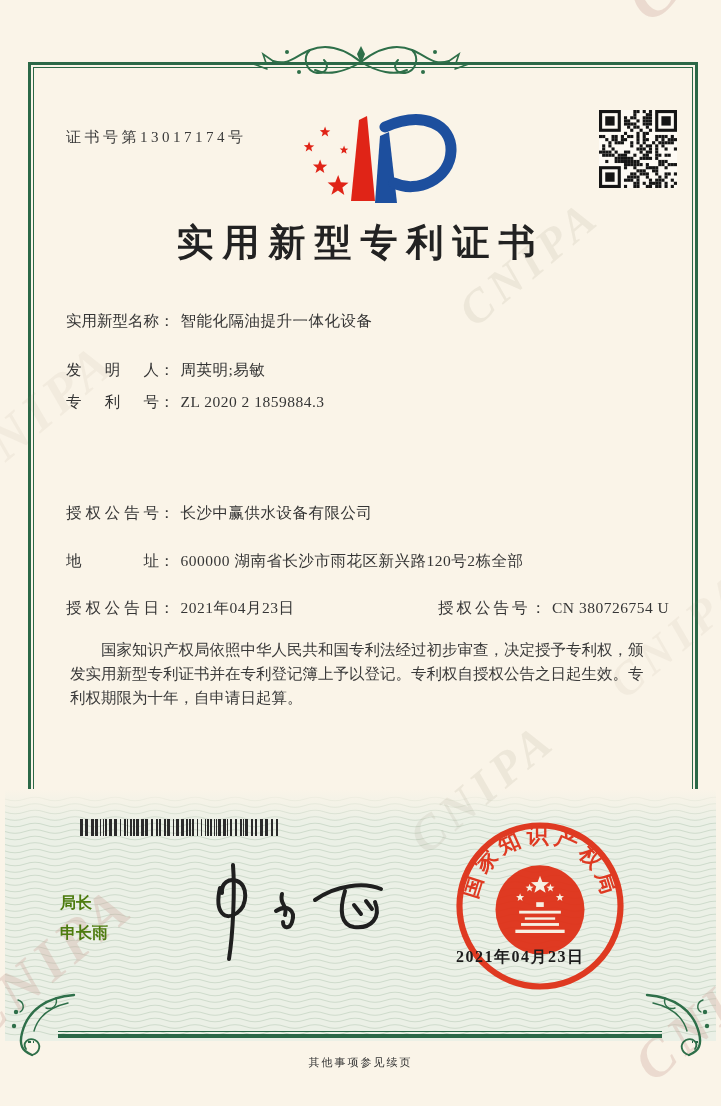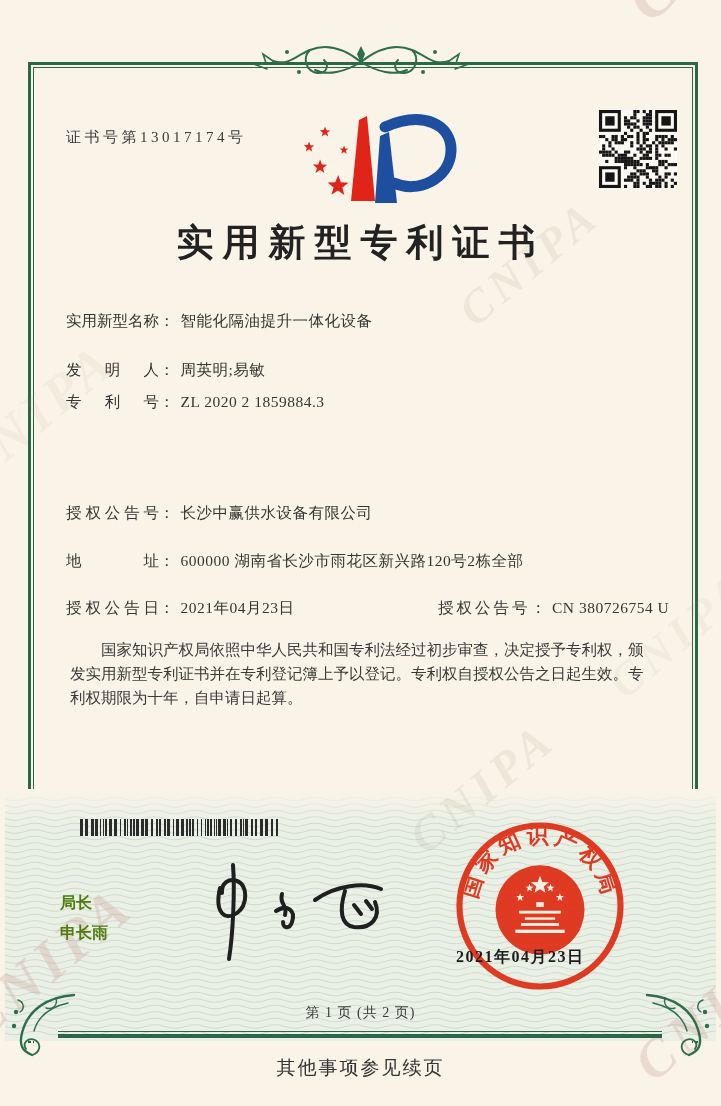--- a/index.html
+++ b/index.html
@@ -47,21 +47,21 @@
   
   .barcode{position:absolute;left:80px;top:819px;z-index:6;}
   .director{position:absolute;left:60px;top:888px;z-index:6;font-family:"Liberation Sans","DejaVu Sans",sans-serif;
             font-weight:600;font-size:16px;color:#4d7c0f;line-height:30px;}
   .signature{position:absolute;left:196px;top:858px;z-index:7;}
   .seal{position:absolute;left:450px;top:816px;z-index:6;}
   .seal-date{position:absolute;left:456px;top:947px;font-size:16px;font-weight:bold;
              letter-spacing:1.5px;color:#1c1c1c;z-index:8;}
   .page-info{position:absolute;left:0;top:1004px;width:100%;text-align:center;font-size:14px;
              letter-spacing:1px;color:#3a3a3a;z-index:6;}
-  .footer-note{position:absolute;left:0;top:1055px;width:100%;text-align:center;font-size:19px;
+  .footer-note{position:absolute;left:0;top:1055px;width:100%;text-align:center;font-size:11px;
              color:#333;z-index:6;letter-spacing:2px;}
 </style>
 </head>
 <body>
 
 <div class="page">
 
   <div class="wm pink" style="left:612px;top:-20px;font-size:64px">CNIPA</div>
   <div class="wm gray" style="left:448px;top:296px;font-size:46px">CNIPA</div>
   <div class="wm faint" style="left:-58px;top:452px;font-size:54px">CNIPA</div>
@@ -508,15 +508,14 @@
           <rect x="-22" y="1" width="44" height="3"></rect>
           <rect x="-16" y="8" width="32" height="2.5"></rect>
           <rect x="-20" y="14" width="40" height="3"></rect>
           <rect x="-26" y="21" width="52" height="3.5"></rect>
         </g>
       </g>
     </g>
   </svg>
   <div class="seal-date">2021年04月23日</div>
 
-  <div class="page-info">第 1 页 (共 2 页)</div>
   <div class="footer-note">其他事项参见续页</div>
 </div>
 
 </body></html>

